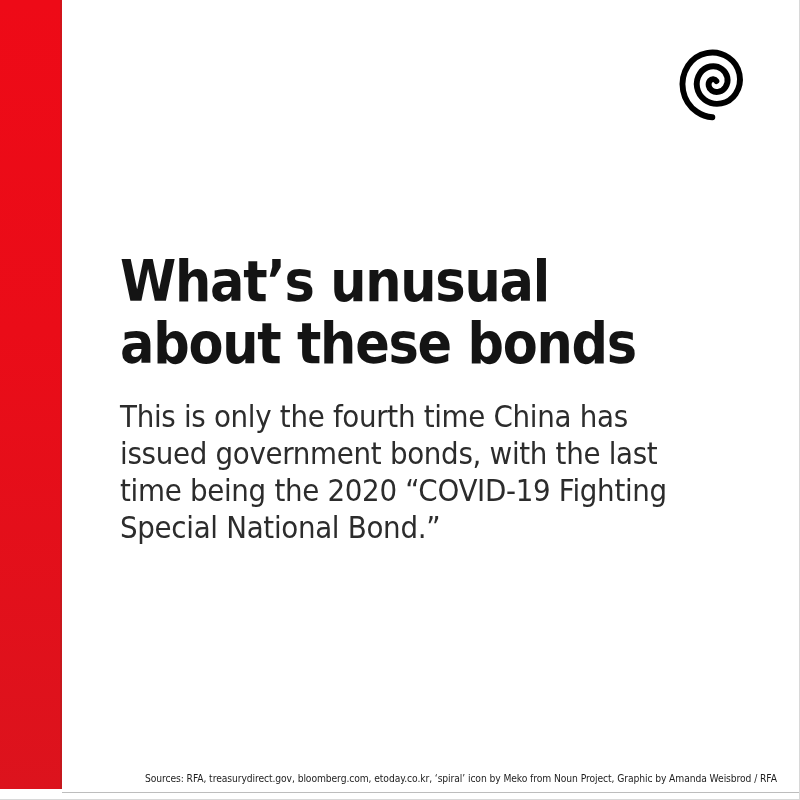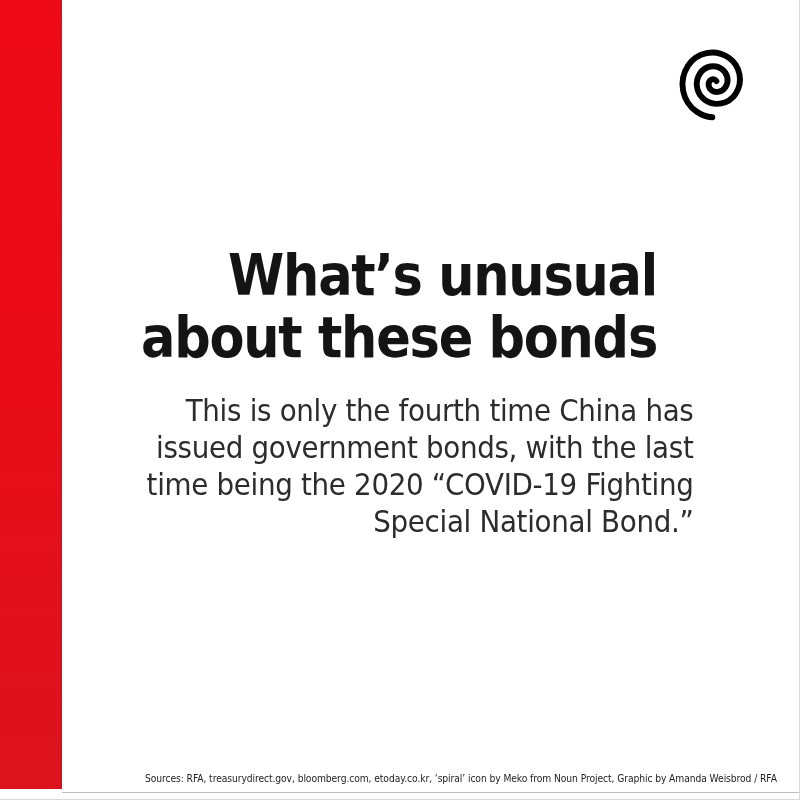--- a/index.html
+++ b/index.html
@@ -49,23 +49,22 @@
     top: 38px;
     width: 92px;
     height: 92px;
   }
   .logo svg { display: block; width: 92px; height: 92px; }
 
   
   .content {
     position: absolute;
     left: 120px;
-    top: 244px;
+    top: 250px;
     width: 600px;
-    text-align: right;
   }
 
   .headline {
     margin: 0;
     font-family: "DejaVu Sans", "Liberation Sans", sans-serif;
     font-weight: 700;
     font-size: 57px;
     line-height: 62px;
     letter-spacing: -1.4px;
     color: #141414;

